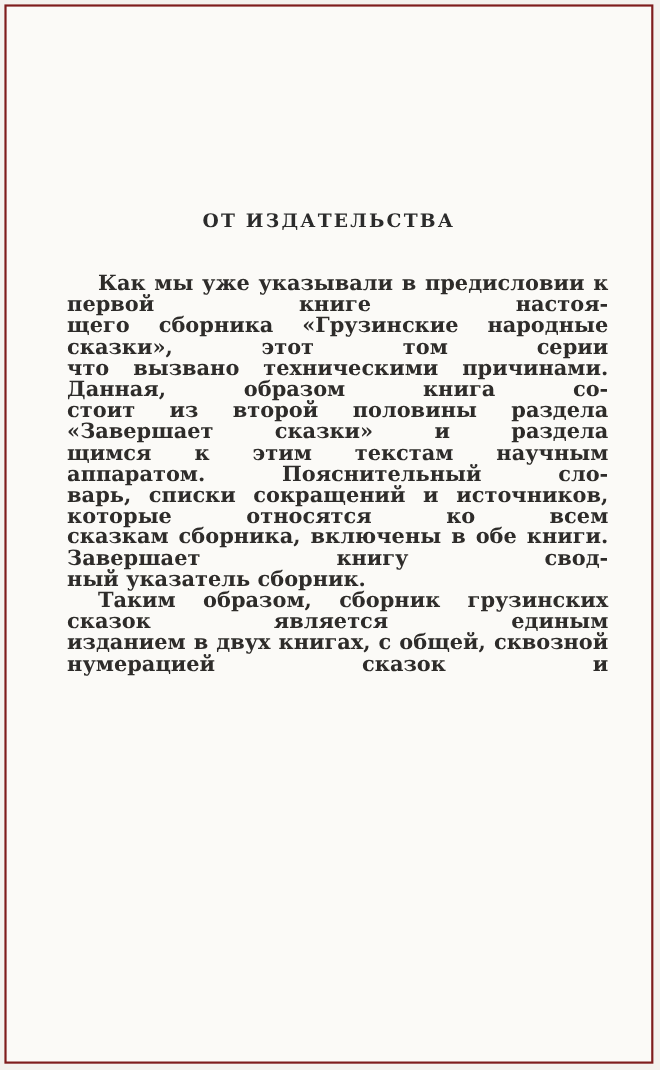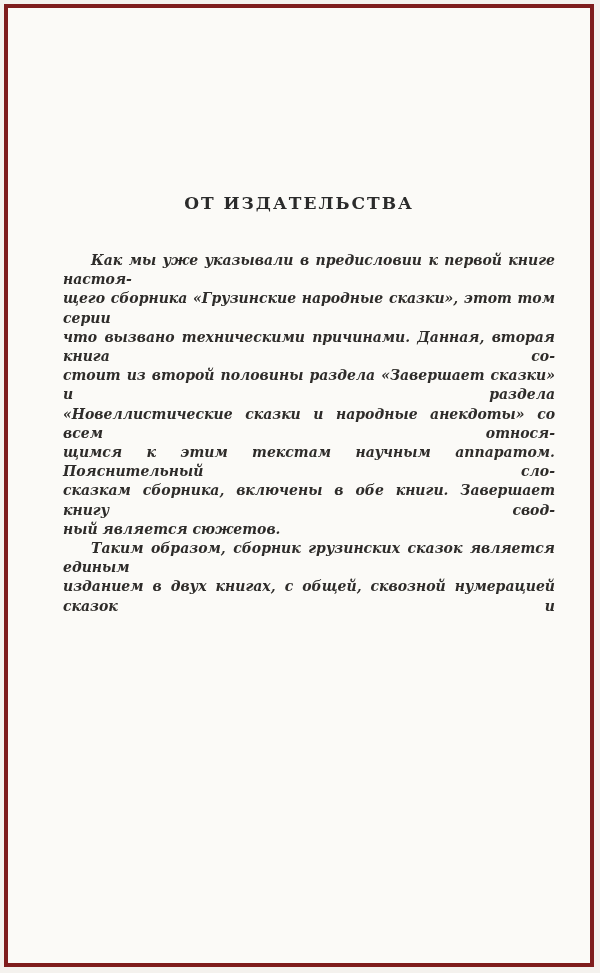--- a/index.html
+++ b/index.html
@@ -14,44 +14,43 @@
     overflow: hidden;
     font-family: "DejaVu Serif", "Liberation Serif", serif;
   }
   .page {
     position: absolute;
     left: 4px;
     top: 4px;
     width: 590px;
     height: 963px;
     background: #fbfaf7;
-    border: 4px solid #7f1d1d;
+    border: 2px solid #7f1d1d;
     box-sizing: border-box;
   }
   .page-title {
     position: absolute;
     top: 185px;
     left: 0;
     width: 100%;
     text-align: center;
     font-size: 17px;
     font-weight: bold;
     letter-spacing: 2px;
     color: #2b2b2b;
   }
   .text-block {
     position: absolute;
     top: 243px;
     left: 55px;
     width: 492px;
     color: #2e2c2a;
-    font-size: 14px;
+    font-size: 19px;
     font-weight: bold;
     line-height: 19.2px;
-    font-style: italic;
   }
   .para {
     margin: 0;
   }
   .line {
     text-align: justify;
     text-align-last: justify;
     white-space: normal;
   }
   .line.first {
@@ -63,25 +62,25 @@
 </style>
 </head>
 <body>
 
 <div class="page">
   <div class="page-title">ОТ ИЗДАТЕЛЬСТВА</div>
   <div class="text-block">
       <div class="para">
         <div class="line first">Как мы уже указывали в предисловии к первой книге настоя-</div>
         <div class="line">щего сборника «Грузинские народные сказки», этот том серии</div>
-        <div class="line">что вызвано техническими причинами. Данная, вторая книга со-</div>
+        <div class="line">что вызвано техническими причинами. Данная, образом книга со-</div>
         <div class="line">стоит из второй половины раздела «Завершает сказки» и раздела</div>
-        <div class="line">«Новеллистические сказки и народные анекдоты» со всем относя-</div>
         <div class="line">щимся к этим текстам научным аппаратом. Пояснительный сло-</div>
+        <div class="line">варь, списки сокращений и источников, которые относятся ко всем</div>
         <div class="line">сказкам сборника, включены в обе книги. Завершает книгу свод-</div>
-        <div class="line last">ный является сюжетов.</div>
+        <div class="line last">ный указатель сборник.</div>
       </div>
       <div class="para">
         <div class="line first">Таким образом, сборник грузинских сказок является единым</div>
         <div class="line">изданием в двух книгах, с общей, сквозной нумерацией сказок и</div>
       </div>
     </div>
 </div>
 
 </body></html>

